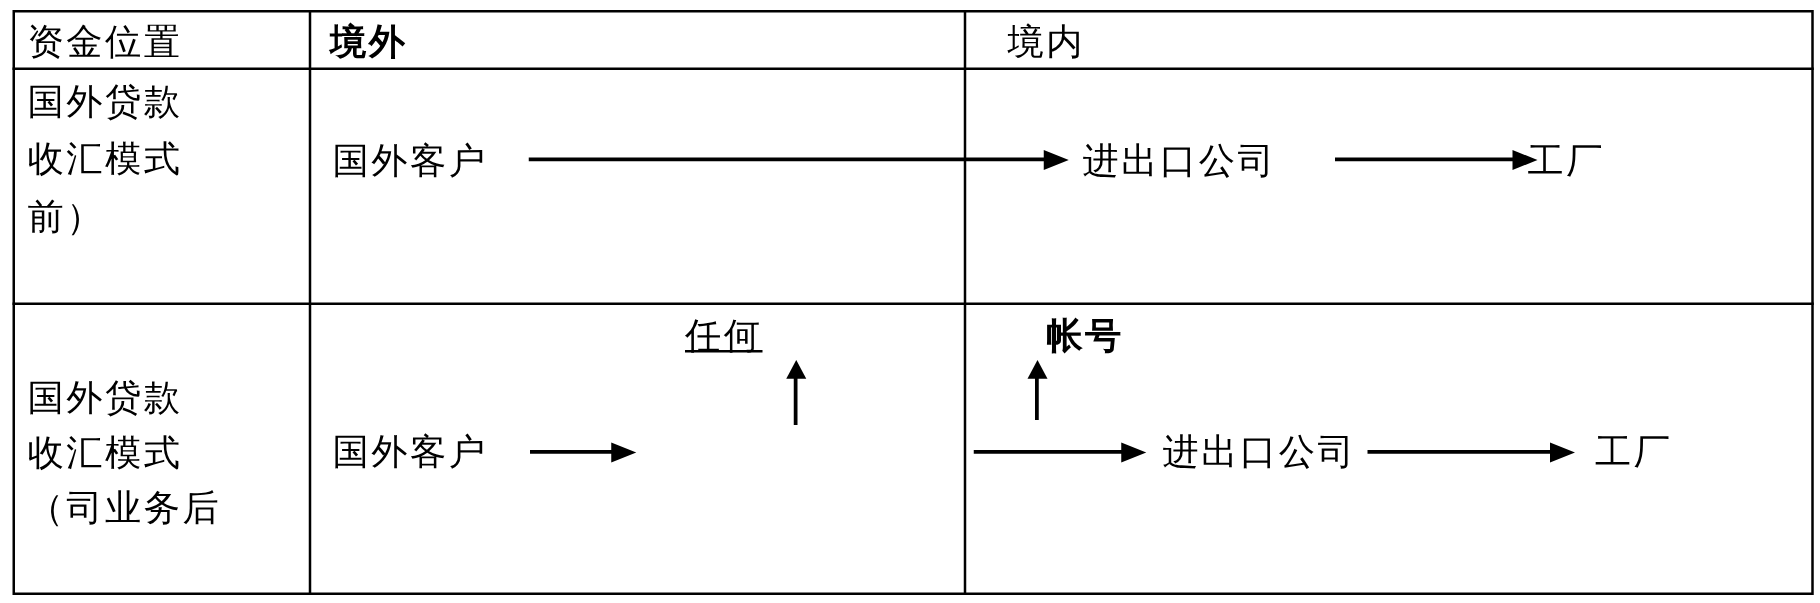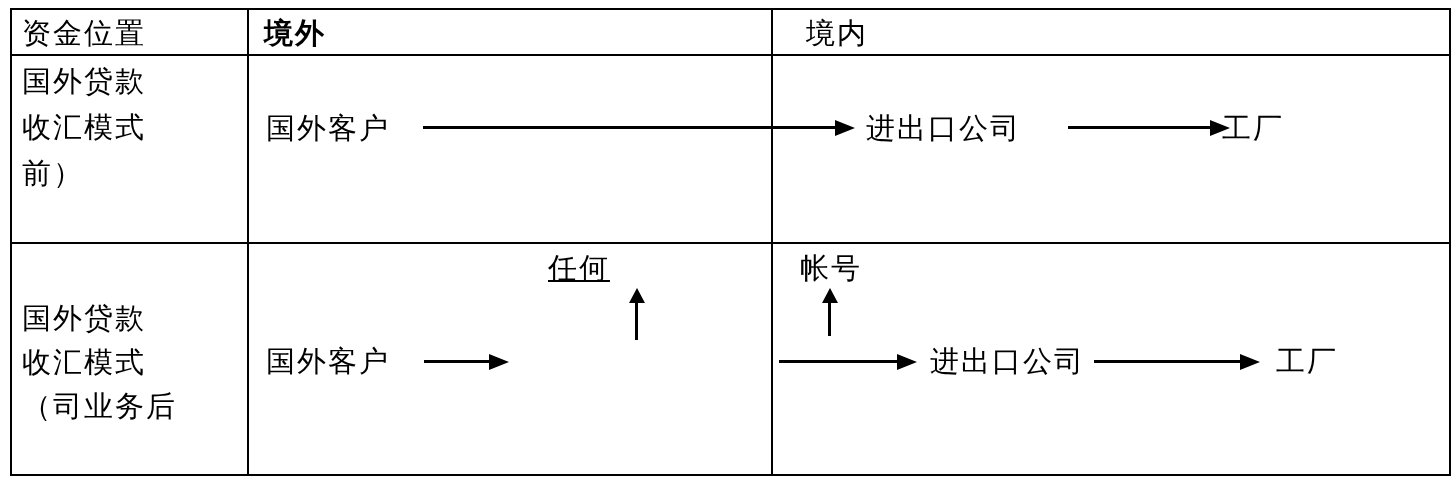--- a/index.html
+++ b/index.html
@@ -109,21 +109,21 @@
   <div class="harrow" style="left:424px; top:354px; width:85px;">
     <span class="shaft"></span>
     <span class="head"></span>
   </div>
   <div class="txt" style="left:548px; top:253px;text-decoration:underline;">任何</div>
   <div class="varrow" style="left:629px; top:288px; height:52px;">
     <span class="shaft"></span>
     <span class="head"></span>
   </div>
 
-  <div class="txt" style="left:800px; top:253px;">帐号</div>
+  <div class="txt" style="left:837px; top:253px;font-weight:bold;">帐号</div>
   <div class="varrow" style="left:822px; top:288px; height:48px;">
     <span class="shaft"></span>
     <span class="head"></span>
   </div>
   <div class="harrow" style="left:779px; top:354px; width:138px;">
     <span class="shaft"></span>
     <span class="head"></span>
   </div>
   <div class="txt" style="left:930px; top:346px;">进出口公司</div>
   <div class="harrow" style="left:1094px; top:354px; width:166px;">

